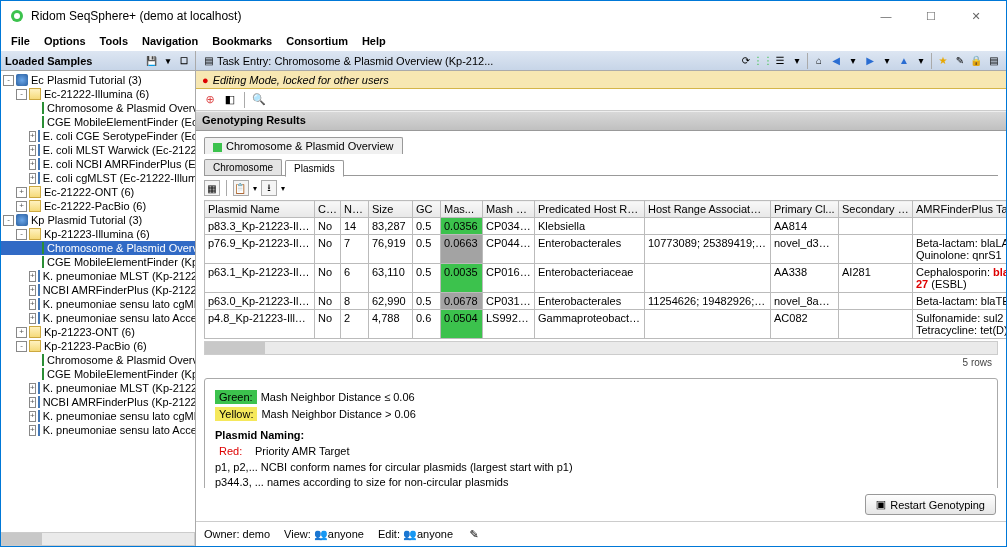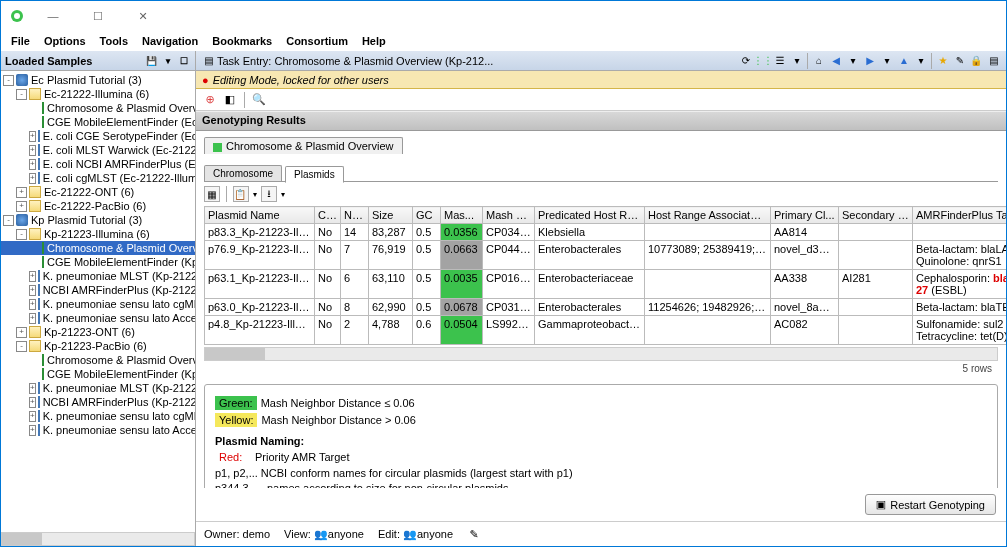--- a/index.html
+++ b/index.html
@@ -29,21 +29,21 @@
 .right-panel { flex: 1; display: flex; flex-direction: column; overflow: hidden; }
 .task-header { height: 20px; background: linear-gradient(#dde6f2, #c7d5e8); border-bottom: 1px solid #aaa; display: flex; align-items: center; padding: 0 4px; }
 .task-header .spacer { flex: 1; }
 .task-header .hicon { width: 16px; height: 16px; margin-left: 1px; cursor: pointer; display:flex;align-items:center;justify-content:center;font-size:10px;}
 .edit-bar { height: 18px; background: #f7e7b2; border-bottom: 1px solid #d4b54a; padding: 0 6px; display: flex; align-items: center; font-style: italic; }
 .small-toolbar { height: 22px; display: flex; align-items: center; gap: 4px; padding: 0 6px; border-bottom: 1px solid #ccc; }
 .small-toolbar .tb-icon { width: 16px; height: 16px; cursor: pointer; display:flex;align-items:center;justify-content:center;font-size:11px;}
 .section-header { height: 20px; background: linear-gradient(#d8d8d8, #c0c0c0); border-top: 1px solid #eee; border-bottom: 1px solid #999; padding: 2px 6px; font-weight: bold; }
 .content { flex: 1; overflow: auto; padding: 6px 8px; }
 .subtab { display:inline-block; padding: 2px 8px; border: 1px solid #999; border-bottom: none; background: #f0f0f0; font-size: 10px; margin-bottom: -1px; border-radius: 2px 2px 0 0; }
-.subtab-row { margin-top: 12px; border-bottom: 1px solid #999; }
+.subtab-row { margin-top: 6px; border-bottom: 1px solid #999; }
 .table-toolbar { display: flex; align-items: center; gap: 4px; padding: 4px 0; }
 .table-toolbar .ticon2 { width: 16px; height: 16px; border: 1px solid #aaa; background: #f5f5f5; cursor: pointer; display:flex;align-items:center;justify-content:center;font-size:10px;}
 table.data { border-collapse: collapse; width: 100%; font-size: 10px; table-layout: fixed; }
 table.data th, table.data td { border: 1px solid #bbb; padding: 2px 3px; text-align: left; overflow: hidden; text-overflow: ellipsis; white-space: nowrap; vertical-align: top; height: 16px; }
 table.data th { background: linear-gradient(#f8f8f8, #e8e8e8); font-weight: normal; }
 table.data td.multi { white-space: normal; height: auto; line-height: 12px; }
 .row-count { text-align: right; padding: 2px 6px; font-size: 10px; color: #444; }
 .legend { border: 1px solid #aaa; border-radius: 3px; padding: 8px 10px; margin-top: 8px; font-size: 10px; }
 .legend b { font-weight: bold; }
 .legend .lrow { margin: 3px 0; }
@@ -65,20 +65,21 @@
 </head>
 <body>
 
 <div class="title-bar">
   <span class="icon">
     <svg viewBox="0 0 16 16" width="16" height="16">
         <circle cx="8" cy="8" r="6" fill="#3cc24d"></circle>
         <circle cx="8" cy="8" r="3" fill="#fff"></circle>
       </svg>
   </span>
+  <span class="title">Ridom SeqSphere+ (demo at localhost)</span>
   <div class="win-controls">
     <div class="win-btn">—</div>
     <div class="win-btn">☐</div>
     <div class="win-btn close">✕</div>
   </div>
 </div>
 
 <div class="menu-bar">
   <span>File</span>
   <span>Options</span>

